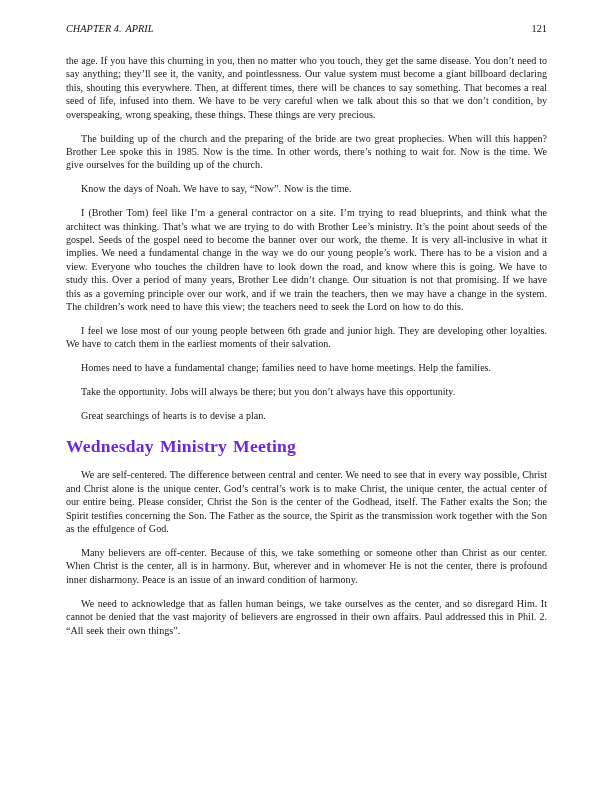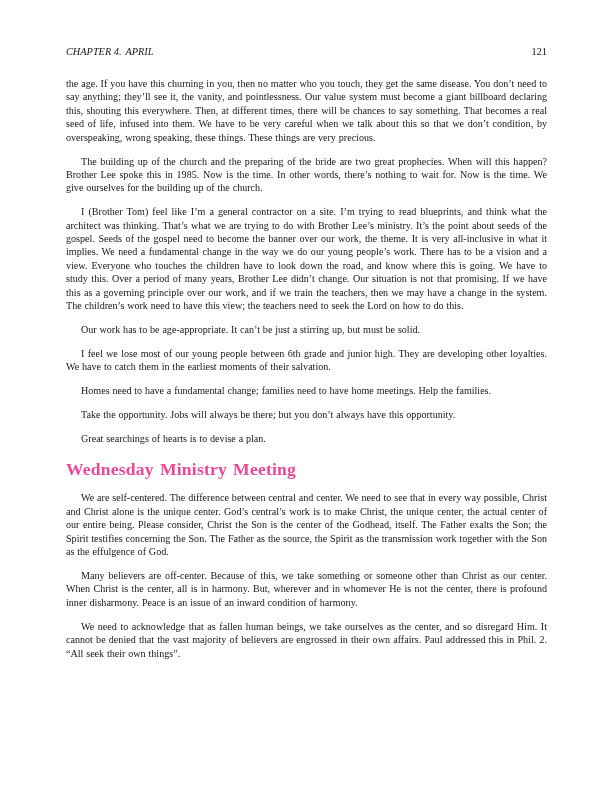--- a/index.html
+++ b/index.html
@@ -1,21 +1,21 @@
 <!DOCTYPE html>
 <html><head>
 <meta charset="utf-8">
 <style>
   html, body { margin: 0; padding: 0; background: #ffffff; }
   .page {
     width: 612px;
     height: 792px;
     background: #ffffff;
     box-sizing: border-box;
-    padding: 46px 65px 0 66px;
+    padding: 23px 65px 0 66px;
     font-family: "Liberation Serif", serif;
     color: #161616;
     overflow: hidden;
   }
   .running-header {
     display: flex;
     justify-content: space-between;
     align-items: baseline;
     font-size: 10.3px;
     margin-bottom: 15px;
@@ -34,41 +34,41 @@
     text-indent: 15px;
     word-spacing: 0.3px;
   }
   .doc-body p.noindent { text-indent: 0; margin-top: 20px; }
   .doc-body h1.section-heading {
     font-size: 17.6px;
     font-weight: bold;
     margin: 14px 0 11px 0;
     letter-spacing: 0.2px;
     word-spacing: 1.5px;
-    color: #ec4899;
+    color: #6d28d9;
   }
 </style>
 </head>
 <body>
 
 <div class="page">
 
   <div class="running-header">
     <span class="left">
       <span>CHAPTER 4.</span>
       <span class="chapter-title">APRIL</span>
     </span>
     <span class="pagenum">121</span>
   </div>
 
   <div class="doc-body">
     <p class="noindent">the age. If you have this churning in you, then no matter who you touch, they get the same disease. You don’t need to say anything; they’ll see it, the vanity, and pointlessness. Our value system must become a giant billboard declaring this, shouting this everywhere. Then, at different times, there will be chances to say something. That becomes a real seed of life, infused into them. We have to be very careful when we talk about this so that we don’t condition, by overspeaking, wrong speaking, these things. These things are very precious.</p>
     <p>The building up of the church and the preparing of the bride are two great prophecies. When will this happen? Brother Lee spoke this in 1985. Now is the time. In other words, there’s nothing to wait for. Now is the time. We give ourselves for the building up of the church.</p>
+    <p>Know the days of Noah. We have to say, “Now”. Now is the time.</p>
     <p>I (Brother Tom) feel like I’m a general contractor on a site. I’m trying to read blueprints, and think what the architect was thinking. That’s what we are trying to do with Brother Lee’s ministry. It’s the point about seeds of the gospel. Seeds of the gospel need to become the banner over our work, the theme. It is very all-inclusive in what it implies. We need a fundamental change in the way we do our young people’s work. There has to be a vision and a view. Everyone who touches the children have to look down the road, and know where this is going. We have to study this. Over a period of many years, Brother Lee didn’t change. Our situation is not that promising. If we have this as a governing principle over our work, and if we train the teachers, then we may have a change in the system. The children’s work need to have this view; the teachers need to seek the Lord on how to do this.</p>
-    <p>Our work has to be age-appropriate. It can’t be just a stirring up, but must be solid.</p>
     <p>I feel we lose most of our young people between 6th grade and junior high. They are developing other loyalties. We have to catch them in the earliest moments of their salvation.</p>
     <p>Homes need to have a fundamental change; families need to have home meetings. Help the families.</p>
     <p>Take the opportunity. Jobs will always be there; but you don’t always have this opportunity.</p>
     <p>Great searchings of hearts is to devise a plan.</p>
 
     <h1 class="section-heading">Wednesday Ministry Meeting</h1>
 
     <p>We are self-centered. The difference between central and center. We need to see that in every way possible, Christ and Christ alone is the unique center. God’s central’s work is to make Christ, the unique center, the actual center of our entire being. Please consider, Christ the Son is the center of the Godhead, itself. The Father exalts the Son; the Spirit testifies concerning the Son. The Father as the source, the Spirit as the transmission work together with the Son as the effulgence of God.</p>
     <p>Many believers are off-center. Because of this, we take something or someone other than Christ as our center. When Christ is the center, all is in harmony. But, wherever and in whomever He is not the center, there is profound inner disharmony. Peace is an issue of an inward condition of harmony.</p>
     <p>We need to acknowledge that as fallen human beings, we take ourselves as the center, and so disregard Him. It cannot be denied that the vast majority of believers are engrossed in their own affairs. Paul addressed this in Phil. 2. “All seek their own things”.</p>

